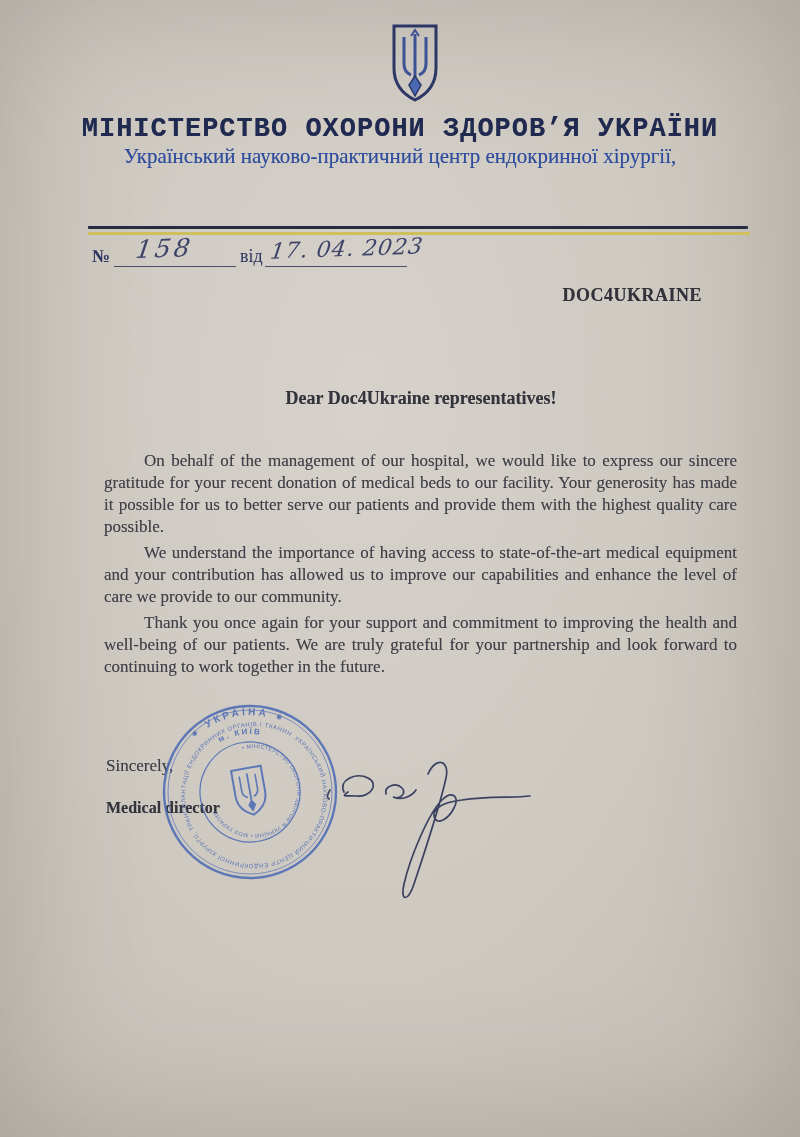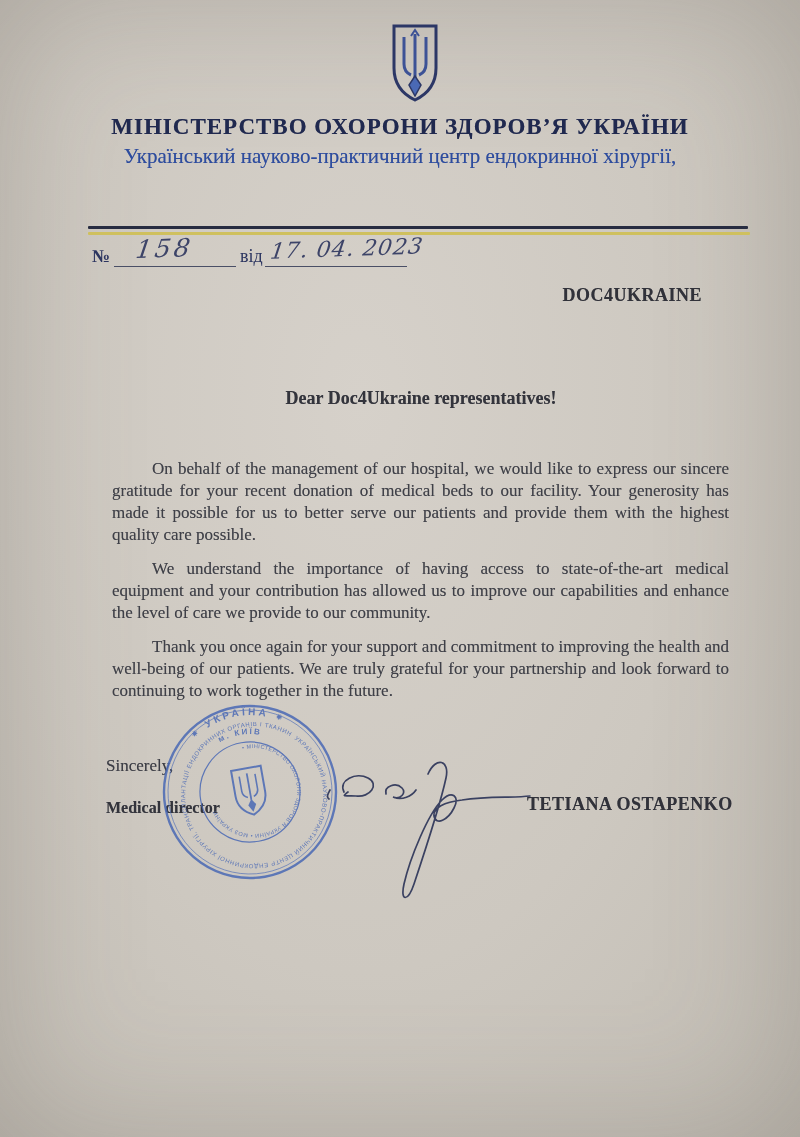--- a/index.html
+++ b/index.html
@@ -4,22 +4,22 @@
 <style>
   html,body{margin:0;padding:0;}
   body{width:800px;height:1137px;overflow:hidden;font-family:"Liberation Serif","DejaVu Serif",serif;}
   .page{
     position:relative;width:800px;height:1137px;
     background:radial-gradient(ellipse at 45% 35%, #d6d1ca 0%, #cdc8c0 55%, #c1bcb3 100%);
     box-shadow:inset 0 0 140px rgba(105,100,92,.30);
   }
   .abs{position:absolute;}
   
-  .ministry{top:114px;left:0;width:100%;text-align:center;font-size:23px;font-weight:bold;
-    color:#20294f;letter-spacing:1px;text-shadow:0 0 .6px rgba(32,41,79,.55);}
+  .ministry{top:114px;left:0;width:100%;text-align:center;font-size:27px;font-weight:bold;
+    color:#20294f;letter-spacing:1px;text-shadow:0 0 .6px rgba(32,41,79,.55);font-family:Liberation Mono, monospace;}
   .org{top:143px;left:0;width:100%;text-align:center;font-size:21px;font-weight:normal;line-height:27px;
     color:#2d4c9e;text-shadow:0 0 .6px rgba(45,76,158,.5);}
   .address{top:198px;left:0;width:100%;text-align:center;font-size:15px;font-weight:bold;
     color:#2d4a98;text-shadow:0 0 .5px rgba(45,74,152,.5);}
   .rule-dark{top:226px;left:88px;width:660px;height:3px;background:#272c41;border-radius:1px;}
   .rule-yellow{top:232px;left:88px;width:662px;height:3px;background:#cfc05e;border-radius:1px;}
   
   .refline{top:242px;left:92px;display:flex;align-items:flex-end;color:#2a3258;font-size:18px;}
   .ref-label{font-weight:bold;color:#2c3560;}
   .fill-line{display:inline-block;border-bottom:1.5px solid #4a4f66;position:relative;height:24px;}
@@ -30,21 +30,21 @@
   .hand-num{position:absolute;left:22px;top:-8px;font-size:25px;letter-spacing:3px;}
   .hand-date{position:absolute;left:6px;top:-6px;font-size:22px;letter-spacing:1px;}
   .ref-vid{margin-left:4px;font-weight:normal;color:#2c3560;}
   
   .recipient{top:285px;right:98px;font-size:18px;font-weight:bold;color:#31323a;letter-spacing:.5px;
     text-shadow:0 0 .5px rgba(49,50,58,.5);margin-left:16px;}
   .salutation{top:388px;left:100px;width:642px;text-align:center;font-size:18px;font-weight:bold;
     color:#33343c;text-shadow:0 0 .5px rgba(51,52,60,.5);}
   .bodytext{top:446px;left:100px;width:641px;font-size:17px;line-height:22px;color:#3f4048;
     text-align:justify;text-shadow:0 0 .6px rgba(63,64,72,.45);}
-  .bodytext p{margin:12px;text-indent:40px;}
+  .bodytext p{margin:4px;text-indent:40px;}
   
   .closing{top:756px;left:106px;font-size:17px;color:#3c3d45;text-shadow:0 0 .5px rgba(60,61,69,.45);}
   .role{top:799px;left:106px;font-size:16px;font-weight:bold;color:#33343c;text-shadow:0 0 .5px rgba(51,52,60,.5);}
   .name{top:794px;left:527px;font-size:18px;font-weight:bold;color:#31323a;letter-spacing:.5px;
     text-shadow:0 0 .5px rgba(49,50,58,.5);}
   .stamp{top:702px;left:160px;width:180px;height:180px;transform:rotate(-10deg);opacity:.85;}
   .stamp text{font-family:"Liberation Sans","DejaVu Sans",sans-serif;}
   .sig{top:748px;left:322px;width:230px;height:162px;}
 </style>
 </head>
@@ -85,21 +85,20 @@
   <div class="abs salutation">Dear Doc4Ukraine representatives!</div>
 
   <div class="abs bodytext">
     <p>On behalf of the management of our hospital, we would like to express our sincere gratitude for your recent donation of medical beds to our facility. Your generosity has made it possible for us to better serve our patients and provide them with the highest quality care possible.</p>
     <p>We understand the importance of having access to state-of-the-art medical equipment and your contribution has allowed us to improve our capabilities and enhance the level of care we provide to our community.</p>
     <p>Thank you once again for your support and commitment to improving the health and well-being of our patients. We are truly grateful for your partnership and look forward to continuing to work together in the future.</p>
   </div>
 
   <div class="abs closing">Sincerely,</div>
   <div class="abs role">Medical director</div>
-  <div class="abs name">TETIANA OSTAPENKO</div>
 
   <svg class="abs stamp" viewBox="0 0 180 180">
     <defs>
       <path id="arc-country" d="M 35.6 35.6 A 77 77 0 0 1 144.4 35.6"></path>
       <path id="ring-org" d="M 142.9 45.6 A 69 69 0 1 1 141.8 44.5"></path>
       <path id="arc-city" d="M 49 49 A 58 58 0 0 1 131 49"></path>
       <path id="ring-inner" d="M 90 47 A 43 43 0 1 1 89.9 47.01"></path>
     </defs>
     <circle cx="90" cy="90" r="86" fill="none" stroke="#4a69b5" stroke-width="2.4"></circle>
     <circle cx="90" cy="90" r="82" fill="none" stroke="#4a69b5" stroke-width="0.7"></circle>

